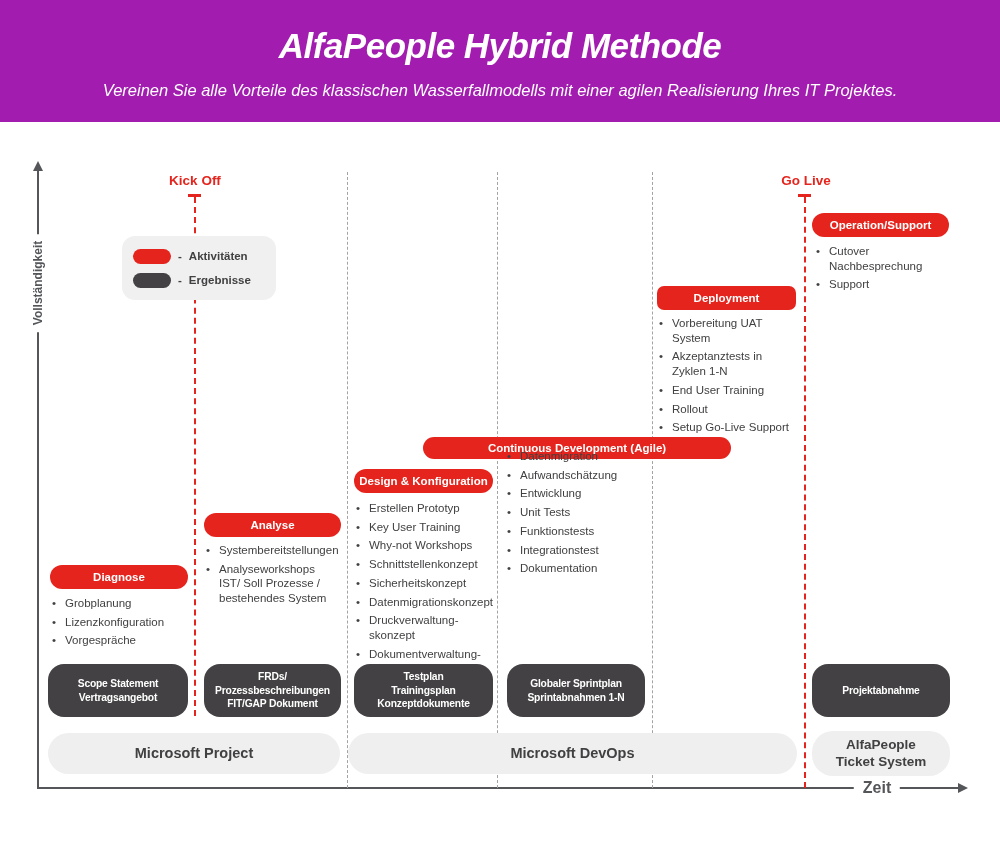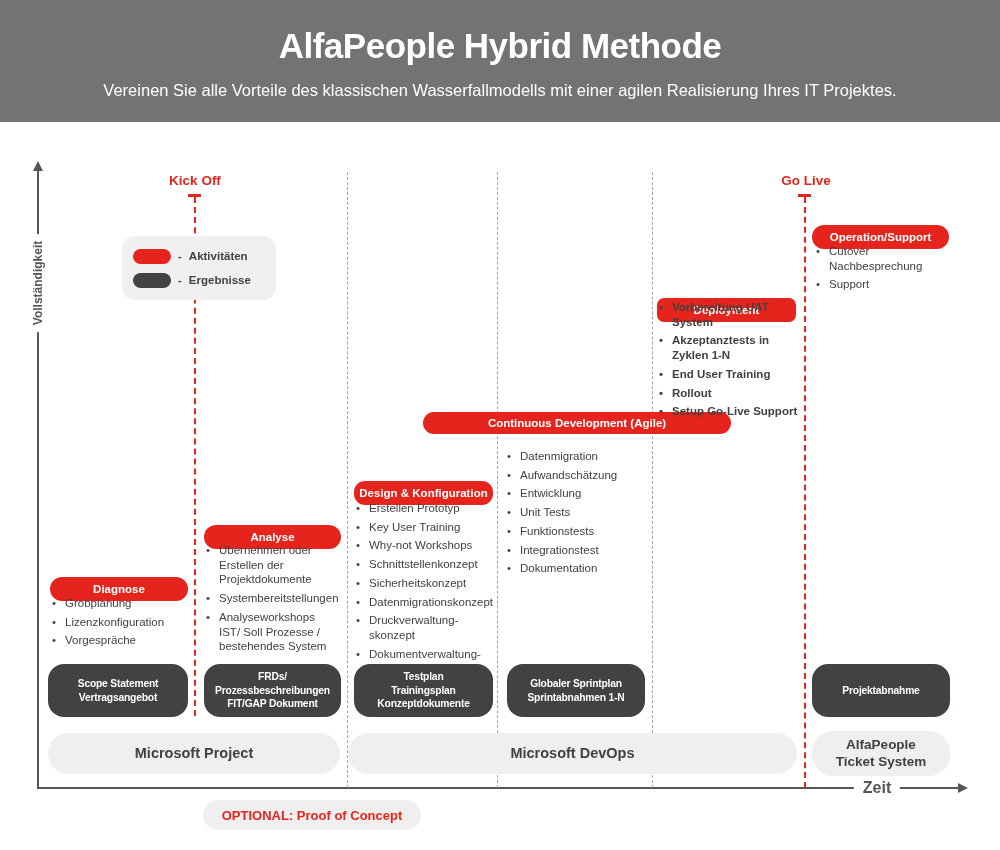--- a/index.html
+++ b/index.html
@@ -1,20 +1,20 @@
 <!DOCTYPE html>
 <html lang="de"><head>
 <meta charset="utf-8">
 <style>
   html,body{margin:0;padding:0;background:#ffffff;}
   .page{position:relative;width:1000px;height:850px;background:#ffffff;
         font-family:"Liberation Sans","DejaVu Sans",sans-serif;overflow:hidden;}
 
   
-  .header{position:absolute;left:0;top:0;width:1000px;height:122px;background:#737373;color:#fff;text-align:center;}
+  .header{position:absolute;left:0;top:0;width:1000px;height:122px;background:#a21caf;color:#fff;text-align:center;font-style:italic;}
   .header .title{position:absolute;left:0;top:26px;width:100%;font-size:35px;font-weight:800;letter-spacing:-.5px;}
   .header .subtitle{position:absolute;left:0;top:81px;width:100%;font-size:16.5px;font-weight:400;}
 
   
   .y-axis-line{position:absolute;left:37px;top:170px;height:618px;width:0;border-left:2px solid #55565a;}
   .y-axis-arrow{position:absolute;left:33px;top:161px;width:0;height:0;
       border-left:5px solid transparent;border-right:5px solid transparent;border-bottom:10px solid #55565a;}
   .y-axis-label{position:absolute;left:38px;top:283px;transform:translate(-50%,-50%) rotate(-90deg);
       background:#fff;padding:0 7px;white-space:nowrap;font-size:12px;font-weight:700;color:#55565a;}
   .x-axis-line{position:absolute;left:37px;top:787px;width:923px;height:0;border-top:2px solid #55565a;}
@@ -32,21 +32,21 @@
   
   .legend{position:absolute;left:122px;top:236px;width:154px;height:64px;background:#f0f0f0;border-radius:13px;
       display:flex;flex-direction:column;justify-content:center;gap:9px;padding-left:11px;box-sizing:border-box;}
   .legend-row{display:flex;align-items:center;gap:7px;font-size:11.5px;font-weight:800;color:#414042;}
   .legend-chip{width:38px;height:15px;border-radius:8px;flex:0 0 auto;}
   .chip-red{background:#e5251d;}
   .chip-dark{background:#434143;}
 
   
   .phase-pill{position:absolute;height:24px;background:#e5251d;border-radius:13px;color:#fff;
-      font-size:11.5px;font-weight:800;display:flex;align-items:center;justify-content:center;white-space:nowrap;margin-top:12px;}
+      font-size:11.5px;font-weight:800;display:flex;align-items:center;justify-content:center;white-space:nowrap;}
 
   
   .bullets{position:absolute;margin:0;padding:0;list-style:none;font-size:11.5px;color:#414042;line-height:1.28;}
   .bullets li{position:relative;padding-left:13px;margin-bottom:4px;white-space:pre-line;}
   .bullets li::before{content:"•";position:absolute;left:0;top:0;color:#414042;}
 
   
   .deliv{position:absolute;height:53px;background:#434143;border-radius:16px;color:#fff;
       font-size:10.3px;font-weight:800;letter-spacing:-.2px;line-height:1.32;text-align:center;
       display:flex;align-items:center;justify-content:center;white-space:pre-line;}
@@ -106,64 +106,61 @@
   <ul class="bullets" style="left:52px;top:596px;width:140px;">
     <li>Grobplanung</li>
     <li>Lizenzkonfiguration</li>
     <li>Vorgespräche</li>
   </ul>
   <div class="deliv" style="left:48px;top:664px;width:140px;">Scope Statement
 Vertragsangebot</div>
 
   <div class="phase-pill" style="left:204px;top:513px;width:137px;">Analyse</div>
   <ul class="bullets" style="left:206px;top:543px;width:142px;">
-    <li>Übernehmen oder
-Erstellen der
-Projektdokumente</li>
     <li>Systembereitstellungen</li>
     <li>Analyseworkshops
 IST/ Soll Prozesse /
 bestehendes System</li>
   </ul>
   <div class="deliv" style="left:204px;top:664px;width:137px;">FRDs/
 Prozessbeschreibungen
 FIT/GAP Dokument</div>
 
-  <div class="phase-pill" style="left:354px;top:469px;width:139px;border-radius:11px;">Design &amp; Konfiguration</div>
+  <div class="phase-pill" style="left:354px;top:469px;width:139px;">Design &amp; Konfiguration</div>
   <ul class="bullets" style="left:356px;top:501px;width:145px;">
     <li>Erstellen Prototyp</li>
     <li>Key User Training</li>
     <li>Why-not Workshops</li>
     <li>Schnittstellenkonzept</li>
     <li>Sicherheitskonzept</li>
     <li>Datenmigrationskonzept</li>
     <li>Druckverwaltung-
 skonzept</li>
     <li>Dokumentverwaltung-
 skonzept</li>
   </ul>
   <div class="deliv" style="left:354px;top:664px;width:139px;">Testplan
 Trainingsplan
 Konzeptdokumente</div>
 
-  <div class="phase-pill" style="left:423px;top:400px;width:308px;height:22px;">Continuous Development (Agile)</div>
+  <div class="phase-pill" style="left:423px;top:437px;width:308px;height:22px;">Continuous Development (Agile)</div>
   <ul class="bullets" style="left:507px;top:449px;width:150px;">
     <li>Datenmigration</li>
     <li>Aufwandschätzung</li>
     <li>Entwicklung</li>
     <li>Unit Tests</li>
     <li>Funktionstests</li>
     <li>Integrationstest</li>
     <li>Dokumentation</li>
   </ul>
   <div class="deliv" style="left:507px;top:664px;width:138px;">Globaler Sprintplan
 Sprintabnahmen 1-N</div>
 
   <div class="phase-pill" style="left:657px;top:286px;width:139px;border-radius:7px;">Deployment</div>
-  <ul class="bullets" style="left:659px;top:300px;width:145px;font-weight:bold;">
+  <ul class="bullets" style="left:659px;top:316px;width:145px;">
     <li>Vorbereitung UAT
 System</li>
     <li>Akzeptanztests in
 Zyklen 1-N</li>
     <li>End User Training</li>
     <li>Rollout</li>
     <li>Setup Go-Live Support</li>
   </ul>
 
   <div class="phase-pill" style="left:812px;top:213px;width:137px;">Operation/Support</div>
@@ -172,15 +169,14 @@
 Nachbesprechung</li>
     <li>Support</li>
   </ul>
   <div class="deliv" style="left:812px;top:664px;width:138px;">Projektabnahme</div>
 
   <div class="tool" style="left:48px;top:733px;width:292px;">Microsoft Project</div>
   <div class="tool" style="left:348px;top:733px;width:449px;">Microsoft DevOps</div>
   <div class="tool" style="left:812px;top:731px;width:138px;height:45px;font-size:13.5px;">AlfaPeople
 Ticket System</div>
 
-  <div class="optional">OPTIONAL: Proof of Concept</div>
 
 </div>
 
 </body></html>

